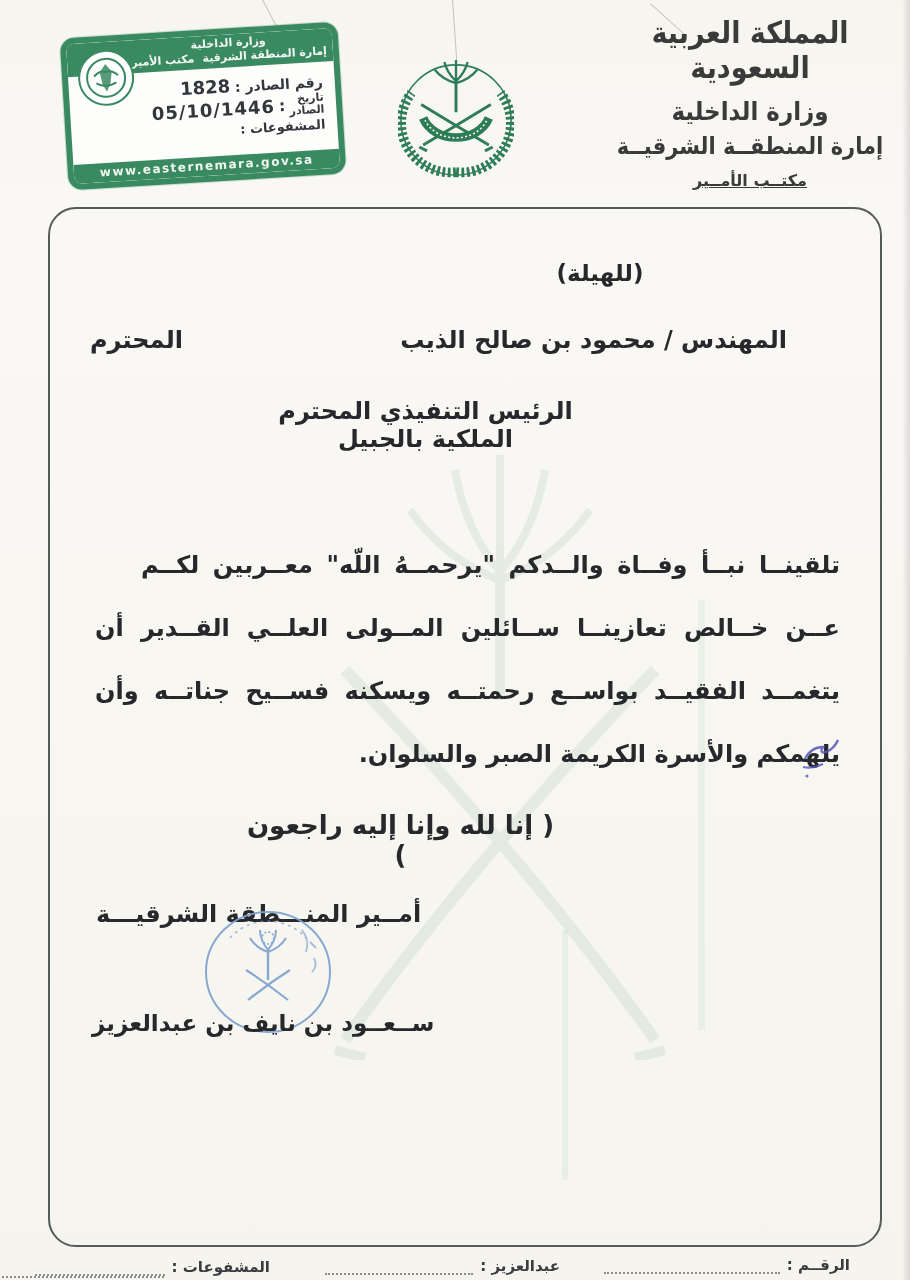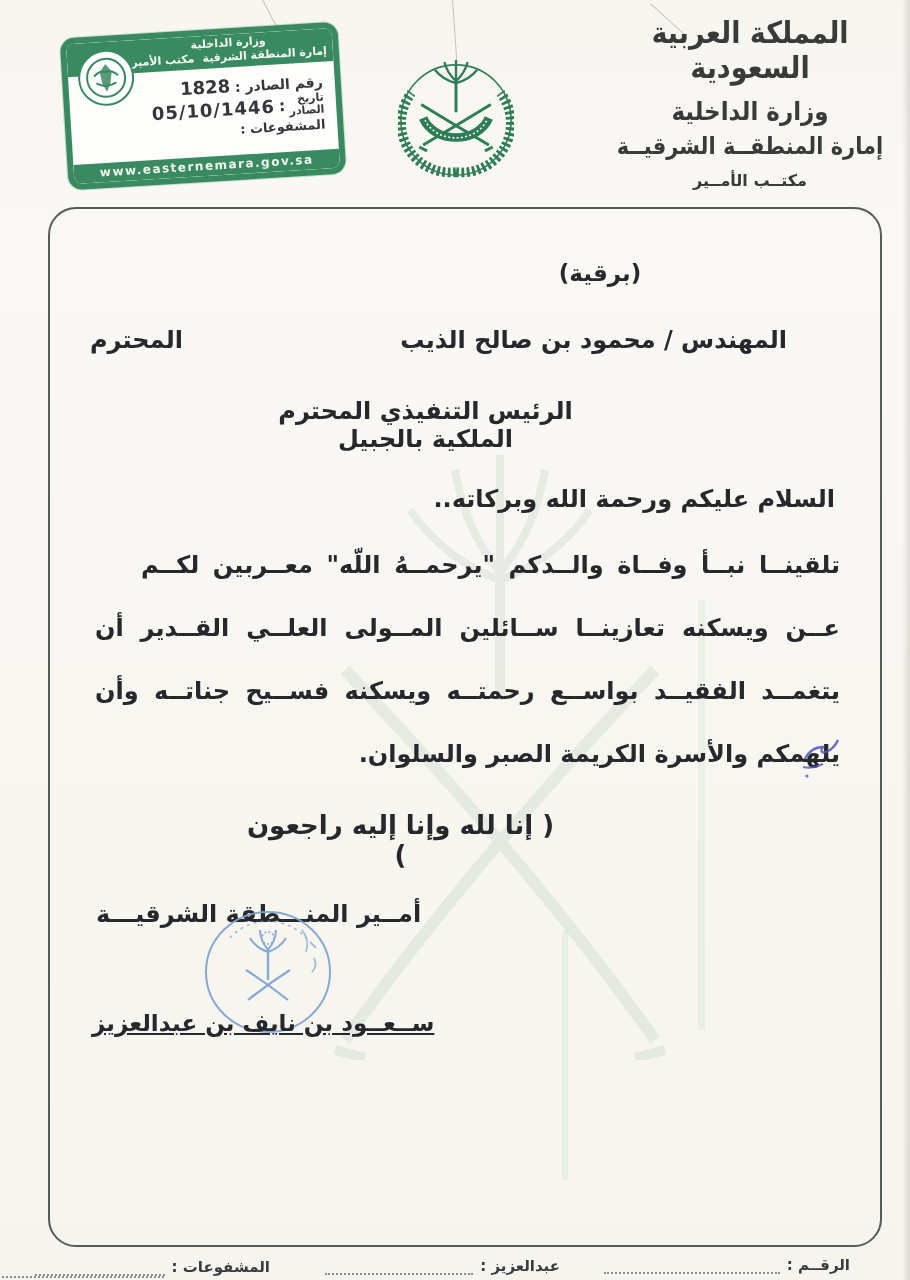--- a/index.html
+++ b/index.html
@@ -37,42 +37,42 @@
   .rs-row2 .val { font-size:18px; letter-spacing:1px; }
   .rs-row3 { font-size:13px; font-weight:bold; margin-top:1px; }
   .rs-band-bot { position:absolute; bottom:0; left:0; right:0; background:#3a8a61; color:#eef6ef;
     text-align:center; font-size:12px; font-weight:bold; letter-spacing:1.5px; padding:2px 0 3px; direction:ltr; }
 
   
   .letterhead { position:absolute; left:600px; top:19px; width:300px; text-align:center; color:#3a3a3a; direction:rtl; }
   .lh1 { font-size:27px; font-weight:bold; transform:scaleY(1.12); }
   .lh2 { font-size:23px; font-weight:bold; margin-top:17px; transform:scaleY(1.1); }
   .lh3 { font-size:21px; font-weight:bold; margin-top:10px; transform:scaleY(1.1); }
-  .lh4 { font-size:16px; font-weight:bold; margin-top:13px; letter-spacing:1px; }
+  .lh4 { font-size:16px; font-weight:bold; margin-top:13px; letter-spacing:1px;text-decoration:underline; }
 
   .moi-emblem { position:absolute; left:398px; top:56px; }
 
   
   .doc-border { position:absolute; left:48px; top:207px; width:834px; height:1040px;
     border:2px solid #565b57; border-radius:28px; }
   .watermark { position:absolute; left:305px; top:450px; opacity:.085; }
 
   
   .ar { direction:rtl; font-weight:bold; color:#26282c; }
   .doc-type { position:absolute; left:515px; top:260px; width:170px; text-align:center; font-size:23px; }
   .recipient-row { position:absolute; left:90px; top:326px; width:697px; display:flex; justify-content:space-between; font-size:24px; }
   .recipient-title { position:absolute; left:238px; top:397px; width:375px; text-align:center; font-size:24px; }
   .salutation { position:absolute; left:95px; top:485px; width:740px; text-align:right; padding-left:6px; font-size:24px; }
   .body-block { position:absolute; left:95px; top:543px; width:745px; font-size:24px; }
   .body-block .ln { line-height:44px; margin-bottom:19px; text-align:justify; text-align-last:justify; }
   .body-block .ln.indent { margin-left:46px; }
   .body-block .ln.end { text-align:right; text-align-last:right; }
   .condolence { position:absolute; left:243px; top:810px; width:315px; text-align:center; font-size:26px; }
   .signer-title { position:absolute; left:96px; top:900px; font-size:24px; }
-  .signer-name { position:absolute; left:92px; top:1010px; font-size:23px;text-decoration:underline; }
+  .signer-name { position:absolute; left:92px; top:1010px; font-size:23px; }
   .blue-stamp { position:absolute; left:202px; top:908px; opacity:.92; }
   .hand-mark { position:absolute; left:793px; top:731px; }
 
   
   .f-group { position:absolute; display:flex; direction:rtl; align-items:flex-end; gap:7px; }
   .f-label { font-size:15px; font-weight:bold; color:#3a3c40; white-space:nowrap; }
   .leader { border-bottom:2px dotted #8d8d8b; height:13px; }
   .fg-number { right:60px; top:1256px; }
   .fg-date { right:350px; top:1257px; }
   .fg-attach { right:640px; top:1258px; }
@@ -151,34 +151,33 @@
   <div class="watermark">
     <svg width="390" height="610" viewBox="0 0 390 610">
       <path d="M195 250 L195 120" stroke="#2e7d57" stroke-width="10" fill="none"></path>
       <path d="M195 130 Q140 110 105 60 M195 130 Q250 110 285 60 M195 122 Q160 80 150 20 M195 122 Q230 80 240 20 M195 120 Q195 60 195 5" stroke="#2e7d57" stroke-width="8" fill="none"></path>
       <path d="M40 590 Q160 420 350 220" stroke="#2e7d57" stroke-width="12" fill="none"></path>
       <path d="M350 590 Q230 420 40 220" stroke="#2e7d57" stroke-width="12" fill="none"></path>
       <path d="M30 600 l30 8 M360 600 l-30 8" stroke="#2e7d57" stroke-width="10" fill="none"></path>
     </svg>
   </div>
 
-  <div class="doc-type ar">(برقية)</div>
+  <div class="doc-type ar">(للهيلة)</div>
 
   <div class="recipient-row ar">
     <span>المهندس / محمود بن صالح الذيب</span>
     <span>المحترم</span>
   </div>
 
   <div class="recipient-title ar">الرئيس التنفيذي المحترم الملكية بالجبيل</div>
 
-  <div class="salutation ar">السلام عليكم ورحمة الله وبركاته..</div>
 
   <div class="body-block ar">
     <div class="ln indent">تلقينــا نبــأ وفــاة والــدكم "يرحمــهُ اللّه"  معــربين لكــم</div>
-    <div class="ln">عــن ويسكنه تعازينــا ســائلين المــولى العلــي القــدير أن</div>
+    <div class="ln">عــن خــالص تعازينــا ســائلين المــولى العلــي القــدير أن</div>
     <div class="ln">يتغمــد الفقيــد بواســع رحمتــه ويسكنه فســيح جناتــه وأن</div>
     <div class="ln end">يلهمكم والأسرة الكريمة الصبر والسلوان.</div>
   </div>
 
   <div class="hand-mark">
     <svg width="62" height="50" viewBox="0 0 62 50">
       <path d="M12 28 q6 -12 18 -12 q-4 7 3 5 q8 -3 12 -12" fill="none" stroke="#5456b8" stroke-width="2.4" opacity=".85"></path>
       <path d="M10 36 q10 2 20 -3" fill="none" stroke="#5456b8" stroke-width="2.2" opacity=".8"></path>
       <circle cx="14" cy="45" r="1.6" fill="#5456b8" opacity=".8"></circle>
     </svg>

